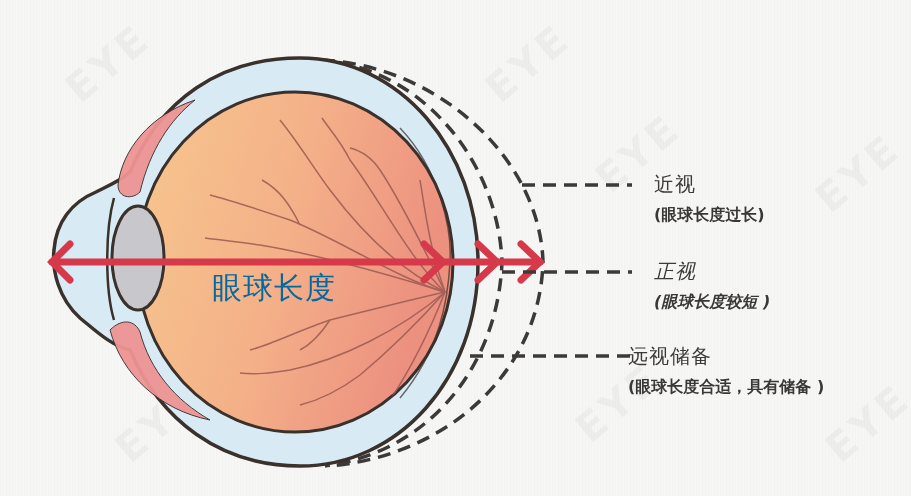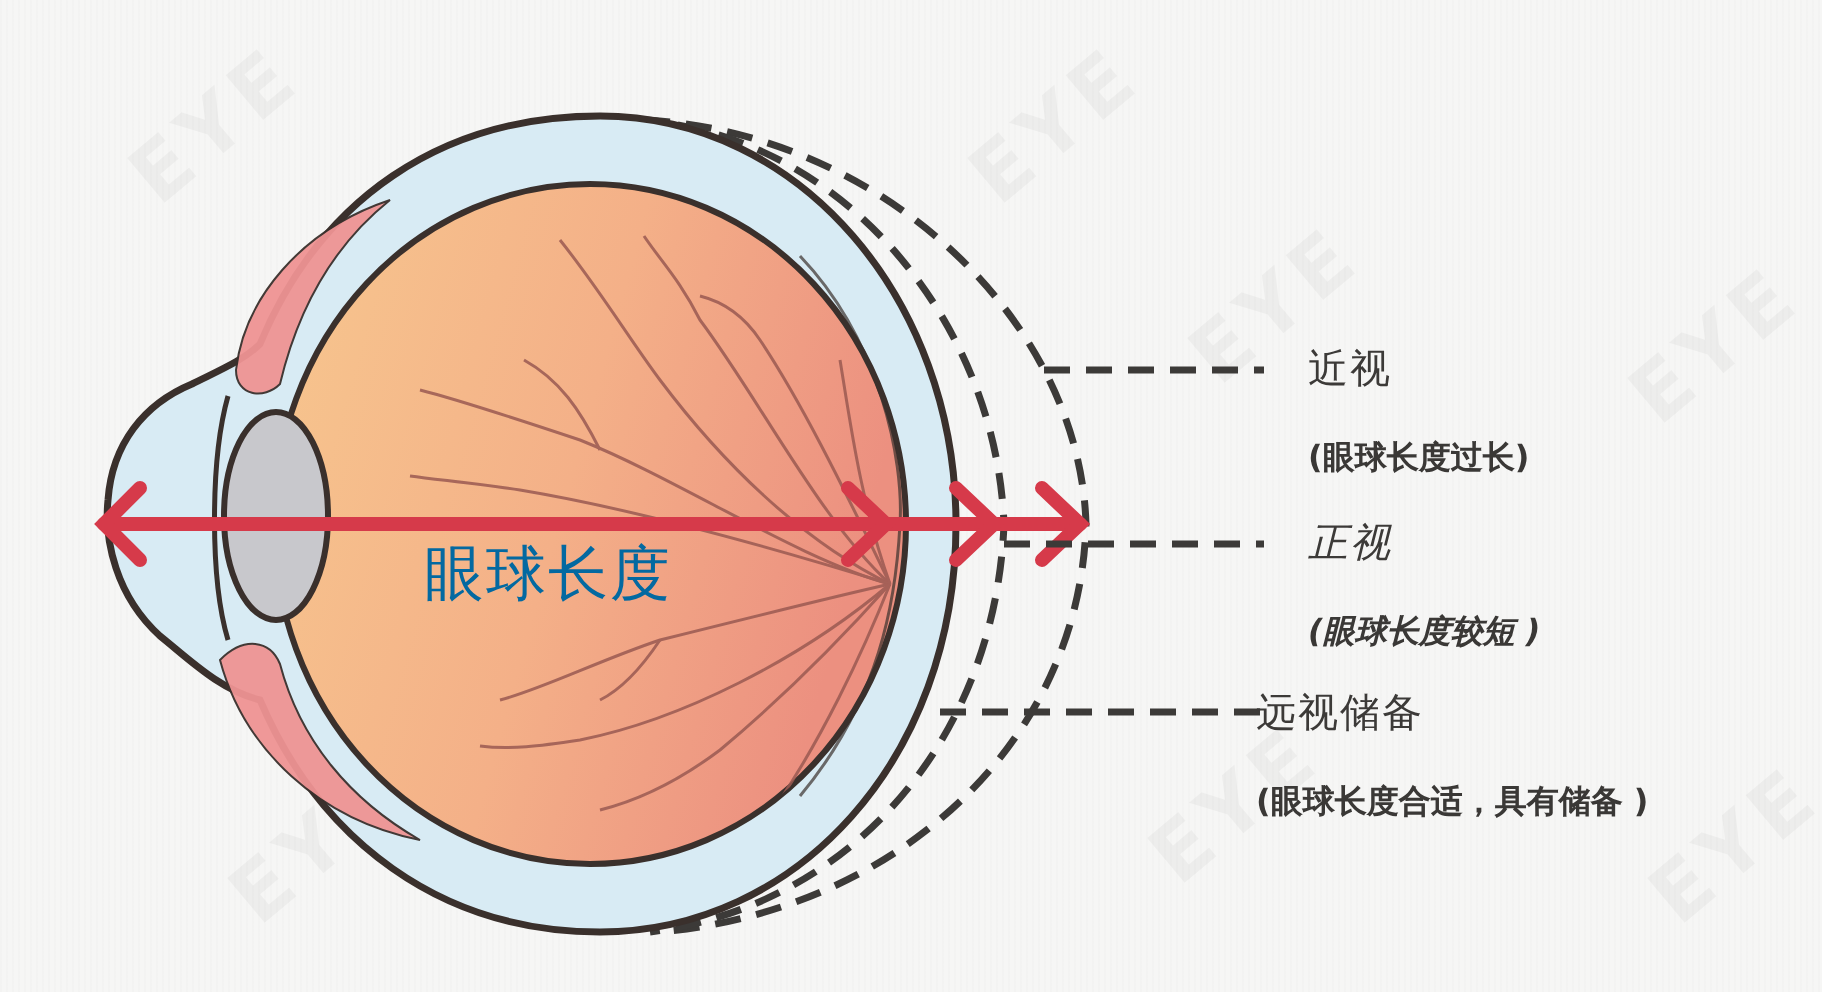--- a/index.html
+++ b/index.html
@@ -11,21 +11,21 @@
   }
   .canvas { position:absolute; left:0; top:0; width:911px; height:496px; }
   .bg-texture {
     position:absolute; inset:0;
     background-image: repeating-linear-gradient(90deg, rgba(0,0,0,0.012) 0px, rgba(0,0,0,0.012) 1px, transparent 1px, transparent 3px);
   }
   .label {
     position:absolute; color:#3c3a38; white-space:nowrap;
   }
   .label .main { font-size:20px; line-height:36px; letter-spacing:1px; display:block; }
-  .label .sub  { font-size:16px; line-height:22px; font-weight:bold; display:block; margin-top:16px; color:#3a3836; }
+  .label .sub  { font-size:16px; line-height:22px; font-weight:bold; display:block; margin-top:2px; color:#3a3836; }
   .eye-length-label {
     position:absolute; left:212px; top:270px;
     font-size:30px; color:#0369a1; letter-spacing:1px; line-height:36px;
   }
   .watermark {
     position:absolute; font-size:40px; font-weight:bold; color:rgba(0,0,0,0.035);
     transform:rotate(-40deg); letter-spacing:4px;
   }
 </style>
 </head>

